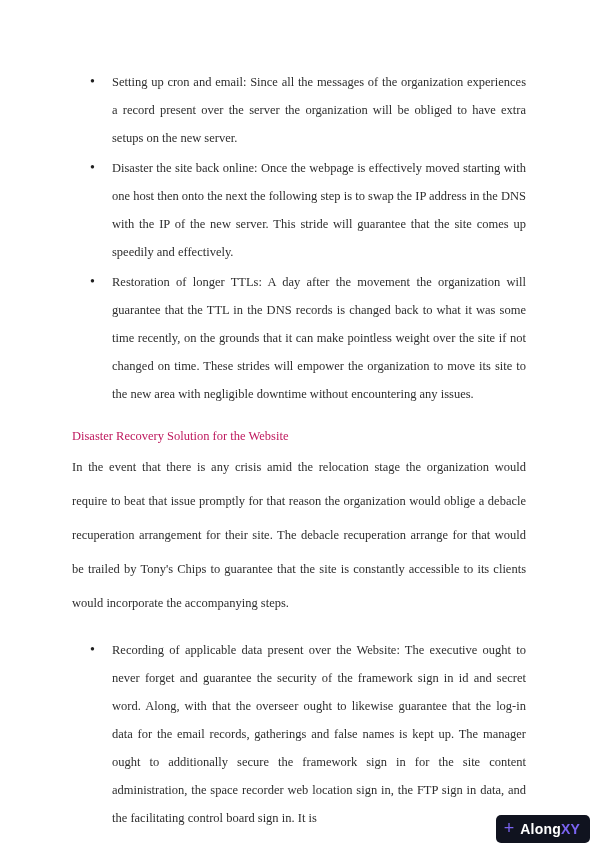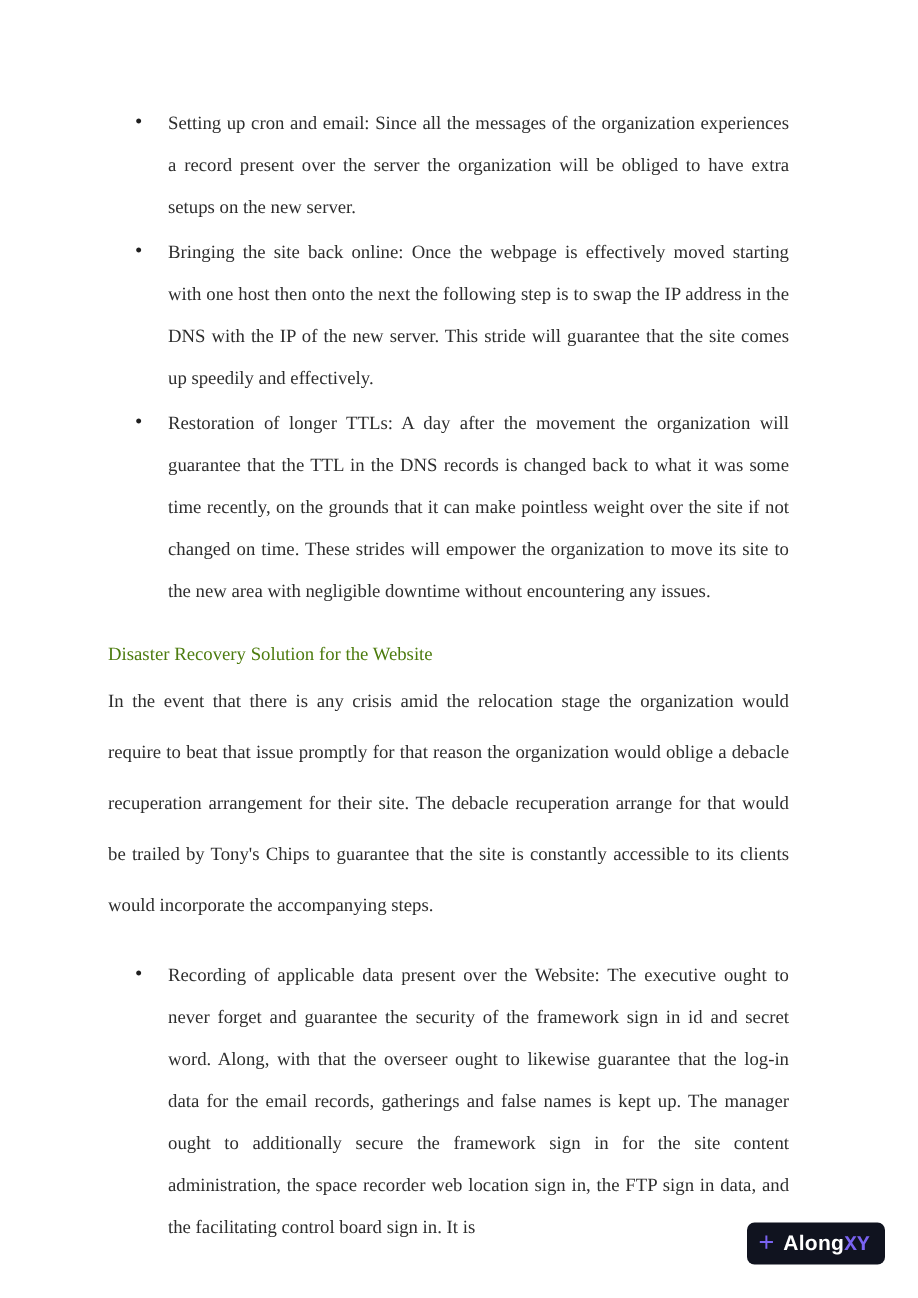--- a/index.html
+++ b/index.html
@@ -42,21 +42,21 @@
     top: 0;
     font-size: 14px;
     line-height: 28px;
     color: #1f1f1f;
   }
   .section-heading {
     margin: 14px 0 0 0;
     font-size: 12.5px;
     line-height: 28px;
     font-weight: normal;
-    color: #4d7c0f;
+    color: #be185d;
     text-align: left;
   }
   .body-text {
     margin: 0;
     font-size: 12.5px;
     line-height: 34px;
     text-align: justify;
     color: #2e2e2e;
   }
   .list-lower { margin-top: 16px; font-family: Liberation Serif, serif; }
@@ -91,35 +91,35 @@
 </head>
 <body>
 
 <div class="page">
 
   <ul class="bullet-list list-upper">
     <li>
       <span>Setting up cron and email: Since all the messages of the organization experiences a record present over the server the organization will be obliged to have extra setups on the new server.</span>
     </li>
     <li>
-      <span>Bringing the site back online: Once the webpage is effectively moved starting with one host then onto the next the following step is to swap the IP address in the DNS with the IP of the new server. This stride will guarantee that the site comes up speedily and effectively.</span>
+      <span>Disaster the site back online: Once the webpage is effectively moved starting with one host then onto the next the following step is to swap the IP address in the DNS with the IP of the new server. This stride will guarantee that the site comes up speedily and effectively.</span>
     </li>
     <li>
       <span>Restoration of longer TTLs: A day after the movement the organization will guarantee that the TTL in the DNS records is changed back to what it was some time recently, on the grounds that it can make pointless weight over the site if not changed on time. These strides will empower the organization to move its site to the new area with negligible downtime without encountering any issues.</span>
     </li>
   </ul>
 
   <p class="section-heading">Disaster Recovery Solution for the Website</p>
 
   <p class="body-text">In the event that there is any crisis amid the relocation stage the organization would require to beat that issue promptly for that reason the organization would oblige a debacle recuperation arrangement for their site. The debacle recuperation arrange for that would be trailed by Tony's Chips to guarantee that the site is constantly accessible to its clients would incorporate the accompanying steps.</p>
 
   <ul class="bullet-list list-lower">
     <li>
       <span>Recording of applicable data present over the Website: The executive ought to never forget and guarantee the security of the framework sign in id and secret word. Along, with that the overseer ought to likewise guarantee that the log-in data for the email records, gatherings and false names is kept up. The manager ought to additionally secure the framework sign in for the site content administration, the space recorder web location sign in, the FTP sign in data, and the facilitating control board sign in. It is</span>
     </li>
   </ul>
 
 </div>
 
 <div class="logo-badge" style="background: rgb(16, 19, 31);">
   <span class="logo-plus" style="color: rgb(122, 99, 241);">+</span>
-  <span class="logo-text"><span class="prefix">Along</span><span class="suffix" style="color: rgb(122, 99, 241); font-family: Liberation Mono, monospace;">XY</span></span>
+  <span class="logo-text"><span class="prefix">Along</span><span class="suffix" style="color: rgb(122, 99, 241);">XY</span></span>
 </div>
 
 </body></html>

